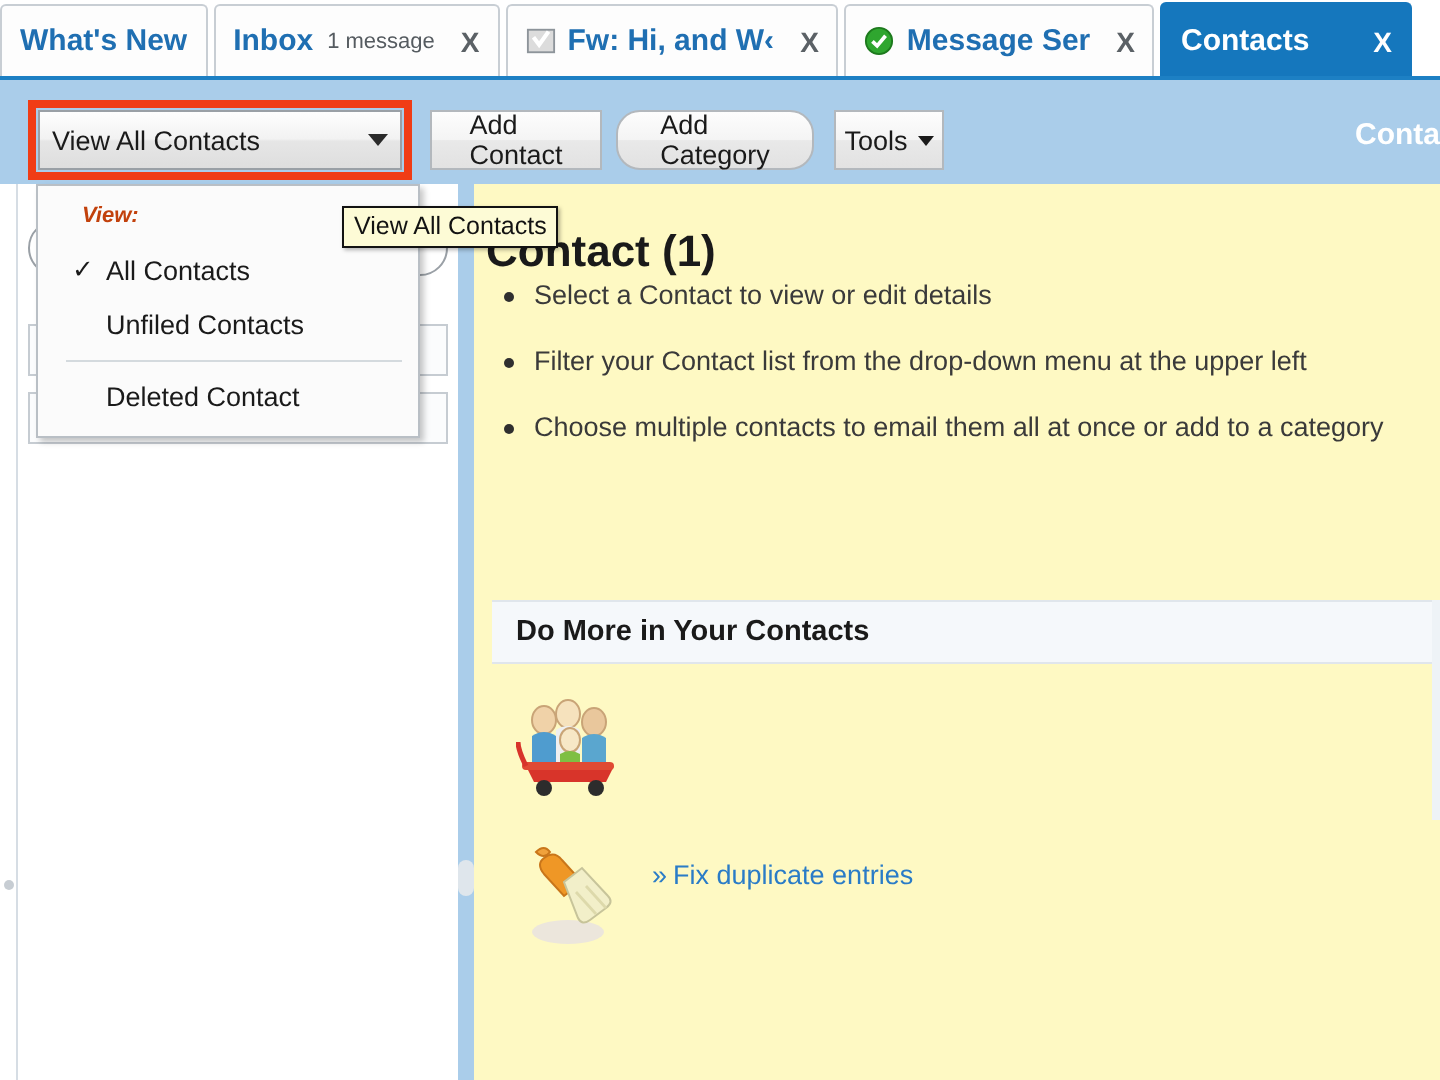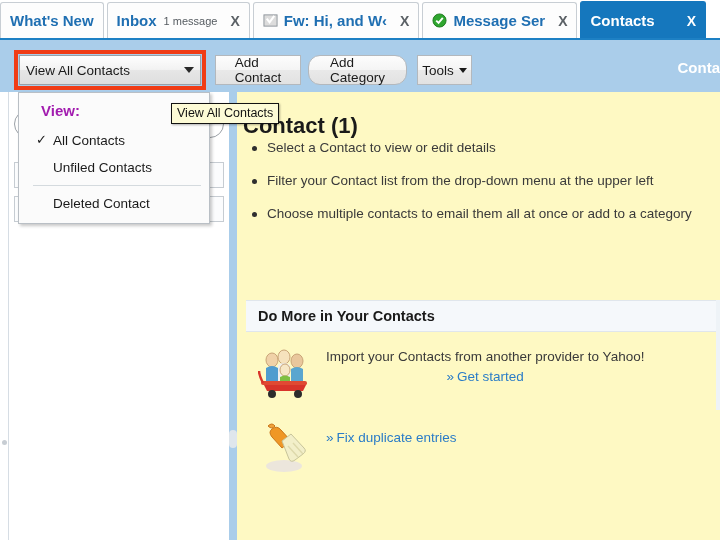--- a/index.html
+++ b/index.html
@@ -233,24 +233,25 @@
     position: absolute;
     left: 18px; top: 92px;
     width: 190px;
     background: #fbfbfb;
     border: 1px solid #b9bfc5;
     box-shadow: 2px 2px 3px rgba(0,0,0,0.22);
     z-index: 40;
     padding: 4px 0 6px 0;
   }
   .menu-title {
-    font-size: 15px;
+    font-size: 11px;
     font-weight: bold;
-    color: #a21caf;
+    color: #c2410c;
     padding: 5px 0 8px 22px;
+    font-style: italic;
   }
   .menu-item {
     position: relative;
     font-size: 13.5px;
     color: #1a1a1a;
     padding: 6px 0 6px 34px;
     cursor: pointer;
     white-space: nowrap;
   }
   .menu-item .tick {
@@ -494,26 +495,20 @@
             <path d="M33 23 q6 -4 12 0 l0 13 l-12 0 z" fill="#5aa6cf"></path>
             <ellipse cx="27" cy="24" rx="5" ry="6" fill="#f7e7c6" stroke="#c9a477"></ellipse>
             <path d="M22 31 q5 -3 10 0 l0 9 l-10 0 z" fill="#7fbf43"></path>
             <path d="M5 37 l44 0 l-4 8 l-36 0 z" fill="#d8342a"></path>
             <rect x="3" y="35" width="46" height="4" rx="2" fill="#e04a33"></rect>
             <circle cx="14" cy="48" r="4" fill="#2c2c2c"></circle>
             <circle cx="40" cy="48" r="4" fill="#2c2c2c"></circle>
             <path d="M5 37 q-4 -8 -4 -12" stroke="#d8342a" stroke-width="2.5" fill="none"></path>
           </svg>
         </span>
-        <span class="promo-text">
-          <div class="promo-line">Import your Contacts from another provider to Yahoo!</div>
-          <div class="promo-link">
-            <span class="chev">»</span><span>Get started</span>
-          </div>
-        </span>
       </div>
 
       <div class="promo">
         <span class="promo-icon">
           <svg viewBox="0 0 54 52" width="54" height="52">
             <ellipse cx="26" cy="44" rx="18" ry="6" fill="#ece6dc"></ellipse>
             <path d="M14 7 q5 -4 9 1 l10 11 l-9 7 l-10 -11 q-4 -5 0 -8 z" fill="#ef9726" stroke="#c9761a"></path>
             <path d="M10 4 q4 -4 7 0 q-3 4 -7 0 z" fill="#f0a23c" stroke="#c9761a"></path>
             <path d="M24 19 l9 -7 l13 14 q3 3 -1 6 l-8 6 q-4 3 -6 -1 z" fill="#f2efc9" stroke="#c7c49a"></path>
             <path d="M30 24 l10 11" stroke="#ddd9ab" stroke-width="1.4" fill="none"></path>

